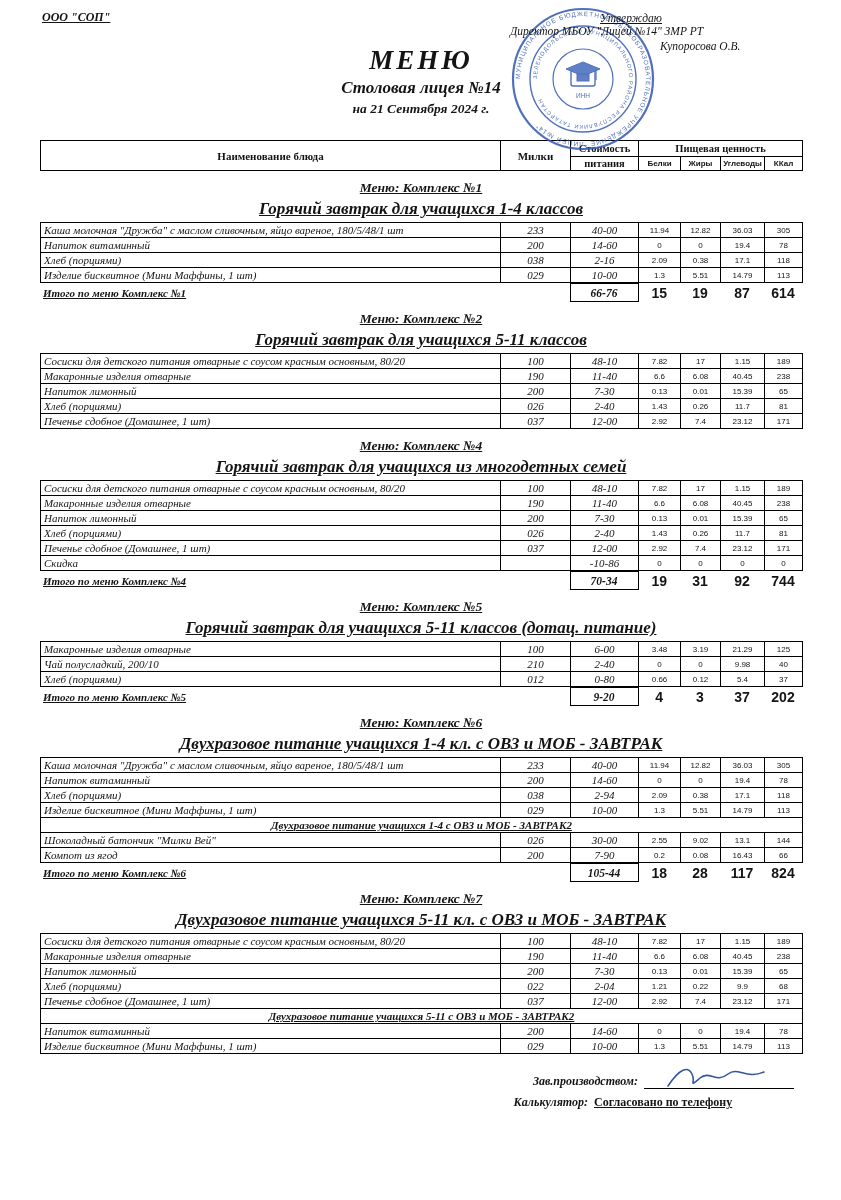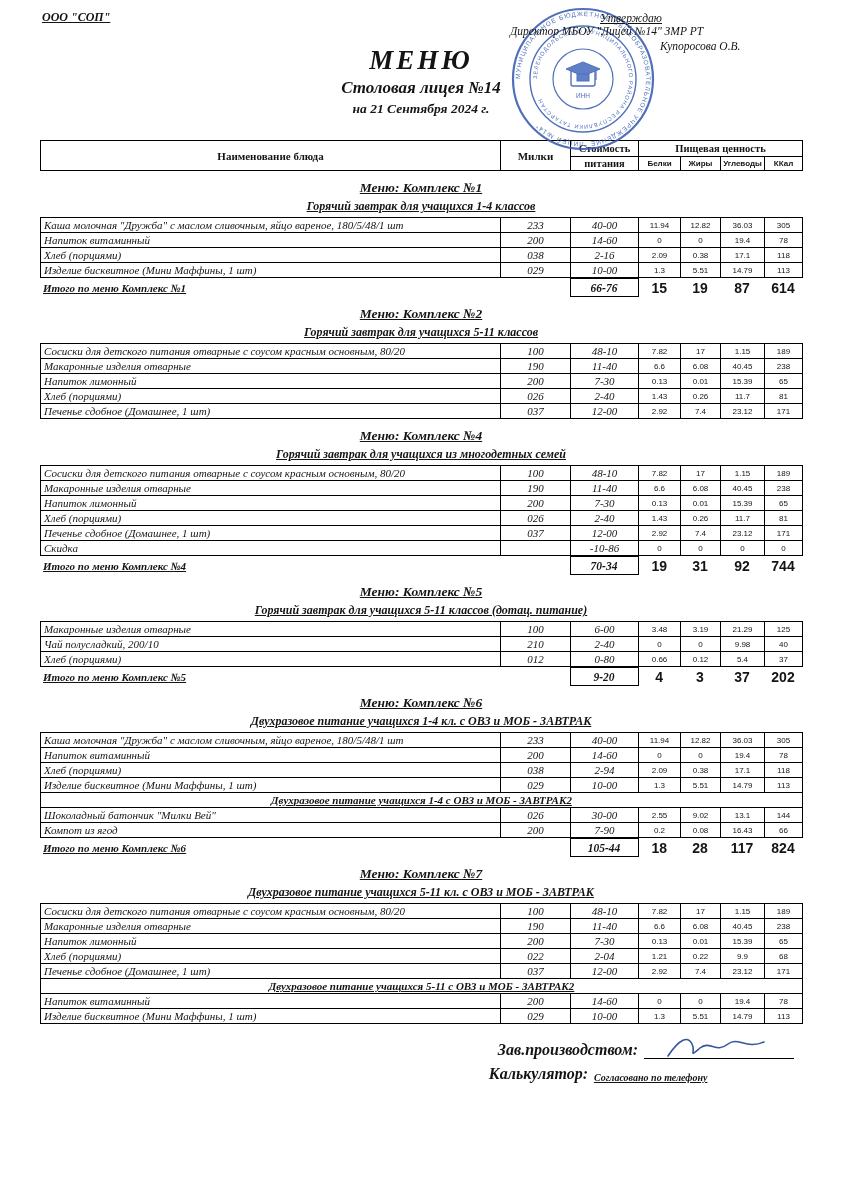--- a/index.html
+++ b/index.html
@@ -27,38 +27,38 @@
   .header-table td { border:1px solid #000; font-weight:bold; text-align:center; padding:0 2px; }
   .h-name { font-size:11px; }
   .h-out  { font-size:11px; }
   .h-cost1 { font-size:10.5px; height:15px; }
   .h-nutr { font-size:10.5px; height:15px; }
   .h-cost2 { font-size:10.5px; }
   .h-sub { font-size:8px; font-weight:normal; font-family:"Liberation Sans", sans-serif; height:13px; }
 
   .section { margin-top:7px; }
   .sec-title { text-align:center; font-weight:bold; font-style:italic; text-decoration:underline; font-size:13.5px; margin:9px 0 3px 0; }
-  .sec-subtitle { text-align:center; font-weight:bold; font-style:italic; text-decoration:underline; font-size:12px; margin-bottom:3px; }
+  .sec-subtitle { text-align:center; font-weight:bold; font-style:italic; text-decoration:underline; font-size:17px; margin-bottom:3px; }
   .rows-table td { border:1px solid #000; height:14px; padding:0 3px; overflow:hidden; white-space:nowrap; }
   .c-name { font-style:italic; font-size:11px; text-align:left; }
   .c-out, .c-cost { font-style:italic; font-size:11px; text-align:center; }
   .c-num { font-size:8px; text-align:center; font-family:"Liberation Sans", sans-serif; }
   .sub2-cell { text-align:center !important; font-weight:bold; font-style:italic; text-decoration:underline; font-size:11px; }
   .total-table td { border:none; padding:1px 3px; height:15px; white-space:nowrap; }
   .t-label { font-weight:bold; font-style:italic; text-decoration:underline; font-size:11px; }
   .t-cost { border:1px solid #000 !important; text-align:center; font-weight:bold; font-style:italic; font-size:11.5px; }
   .t-num { font-size:14px; font-weight:bold; text-align:center; font-family:"Liberation Sans", sans-serif; }
 
   
   .footer { margin-top:10px; padding-right:8px; }
   .f-row { display:flex; justify-content:flex-end; align-items:flex-end; margin-top:6px; }
-  .f-label { font-weight:bold; font-style:italic; font-size:16px; margin-right:6px; }
+  .f-label { font-weight:bold; font-style:italic; font-size:12px; margin-right:6px; }
   .sig-area { display:inline-block; width:150px; border-bottom:1px solid #000; position:relative; height:24px; }
   .sig-area svg { position:absolute; bottom:-2px; left:18px; }
-  .calc-value { font-weight:bold; font-style:italic; font-size:10px; text-decoration:underline; display:inline-block; min-width:200px; }
+  .calc-value { font-weight:bold; font-size:12px; text-decoration:underline; display:inline-block; min-width:200px; }
 </style>
 </head>
 <body>
 
 <div class="page">
 
   <div class="top">
     <div class="org">ООО "СОП"</div>
 
     <svg class="stamp" viewBox="0 0 150 150">

